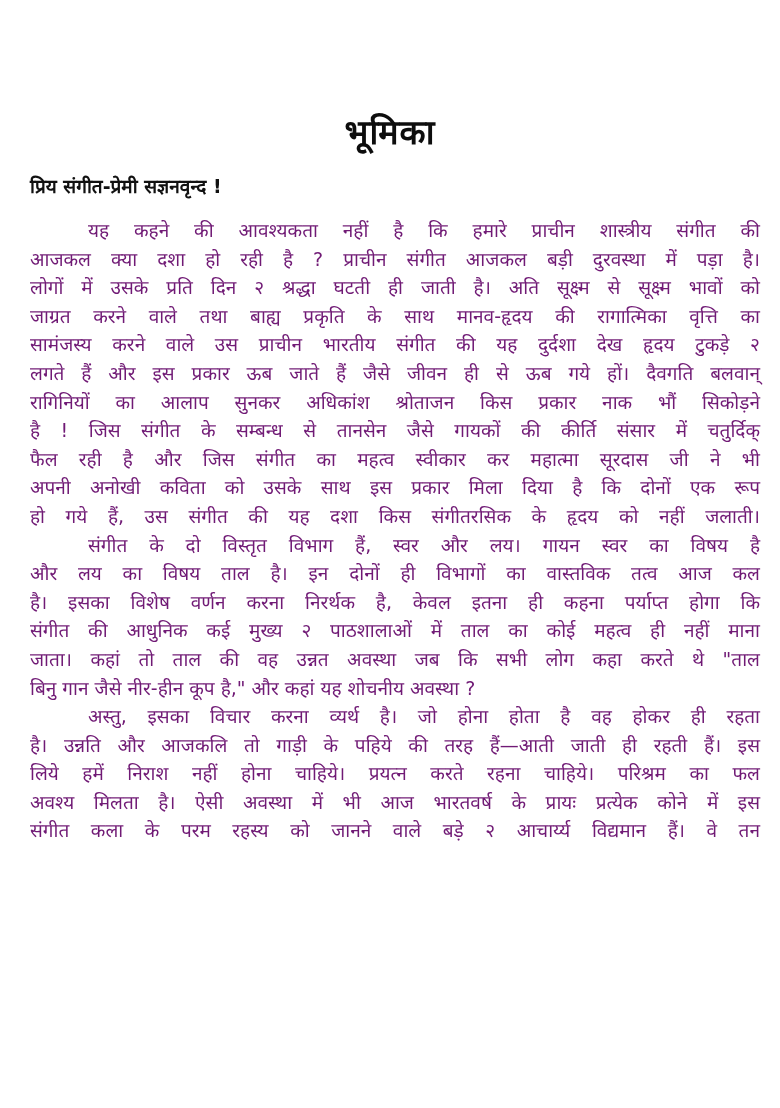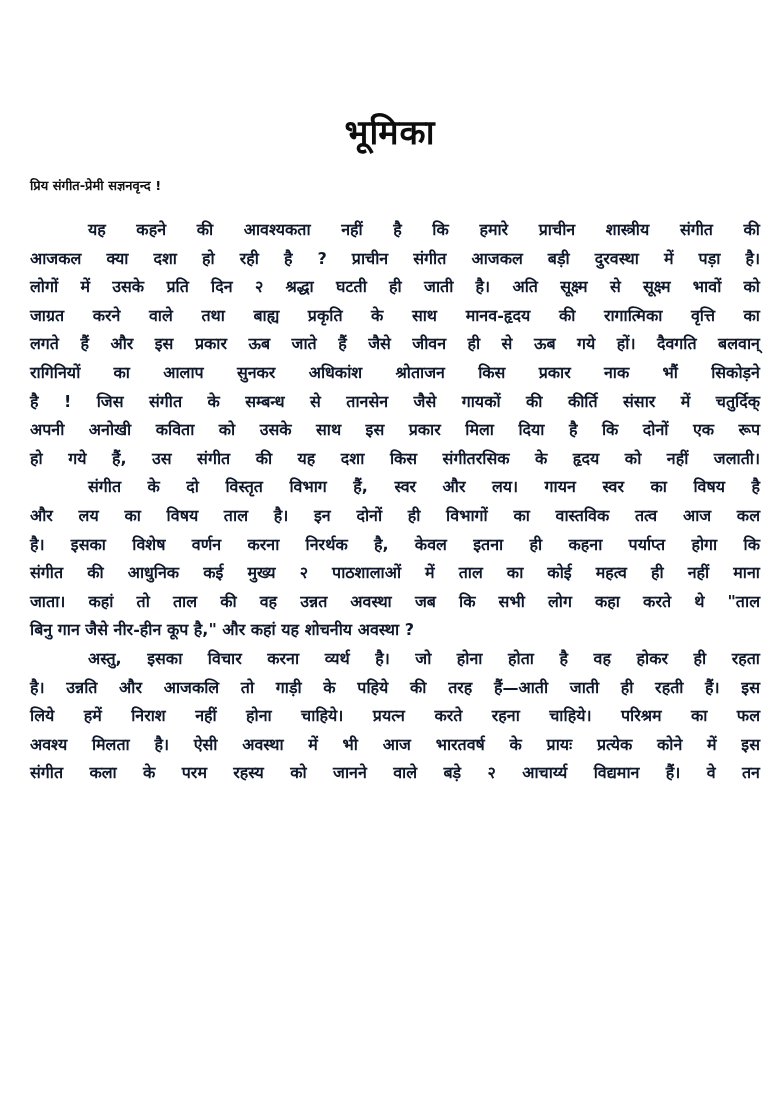--- a/index.html
+++ b/index.html
@@ -31,65 +31,67 @@
       font-size: 34px;
       font-weight: bold;
       letter-spacing: 1px;
       line-height: 48px;
       color: #0d0d0d;
     }
     .salutation {
       position: absolute;
       top: 172px;
       left: 30px;
-      font-size: 13px;
+      font-size: 19px;
       font-weight: bold;
       line-height: 28px;
       color: #111;
     }
     .body-text {
       position: absolute;
       top: 216px;
       left: 30px;
       width: 730px;
     }
     .line {
       display: block;
       height: 28.6px;
       line-height: 28.6px;
-      font-size: 16px;
-      font-weight: bold;
+      font-size: 19px;
+      font-weight: normal;
       text-align: justify;
       text-align-last: justify;
       white-space: nowrap;
       overflow: visible;
-      color: #0f172a;
+      color: #701a75;
     }
     .line.indent {
       padding-left: 58px;
     }
     .line.last {
       text-align-last: left;
     }
   </style>
 </head>
 <body>
 
 <div class="page">
   <div class="title">भूमिका</div>
   <div class="salutation">प्रिय संगीत-प्रेमी सज्ञनवृन्द !</div>
 
   <div class="body-text">
     <span class="line indent">यह कहने की आवश्यकता नहीं है कि हमारे प्राचीन शास्त्रीय संगीत की</span>
     <span class="line">आजकल क्या दशा हो रही है ? प्राचीन संगीत आजकल बड़ी दुरवस्था में पड़ा है।</span>
     <span class="line">लोगों में उसके प्रति दिन २ श्रद्धा घटती ही जाती है। अति सूक्ष्म से सूक्ष्म भावों को</span>
     <span class="line">जाग्रत करने वाले तथा बाह्य प्रकृति के साथ मानव-हृदय की रागात्मिका वृत्ति का</span>
+    <span class="line">सामंजस्य करने वाले उस प्राचीन भारतीय संगीत की यह दुर्दशा देख हृदय टुकड़े २</span>
     <span class="line">लगते हैं और इस प्रकार ऊब जाते हैं जैसे जीवन ही से ऊब गये हों। दैवगति बलवान्</span>
     <span class="line">रागिनियों का आलाप सुनकर अधिकांश श्रोताजन किस प्रकार नाक भौं सिकोड़ने</span>
     <span class="line">है ! जिस संगीत के सम्बन्ध से तानसेन जैसे गायकों की कीर्ति संसार में चतुर्दिक्</span>
+    <span class="line">फैल रही है और जिस संगीत का महत्व स्वीकार कर महात्मा सूरदास जी ने भी</span>
     <span class="line">अपनी अनोखी कविता को उसके साथ इस प्रकार मिला दिया है कि दोनों एक रूप</span>
     <span class="line">हो गये हैं, उस संगीत की यह दशा किस संगीतरसिक के हृदय को नहीं जलाती।</span>
     <span class="line indent">संगीत के दो विस्तृत विभाग हैं, स्वर और लय। गायन स्वर का विषय है</span>
     <span class="line">और लय का विषय ताल है। इन दोनों ही विभागों का वास्तविक तत्व आज कल</span>
     <span class="line">है। इसका विशेष वर्णन करना निरर्थक है, केवल इतना ही कहना पर्याप्त होगा कि</span>
     <span class="line">संगीत की आधुनिक कई मुख्य २ पाठशालाओं में ताल का कोई महत्व ही नहीं माना</span>
     <span class="line">जाता। कहां तो ताल की वह उन्नत अवस्था जब कि सभी लोग कहा करते थे "ताल</span>
     <span class="line last">बिनु गान जैसे नीर-हीन कूप है," और कहां यह शोचनीय अवस्था ?</span>
     <span class="line indent">अस्तु, इसका विचार करना व्यर्थ है। जो होना होता है वह होकर ही रहता</span>
     <span class="line">है। उन्नति और आजकलि तो गाड़ी के पहिये की तरह हैं—आती जाती ही रहती हैं। इस</span>

